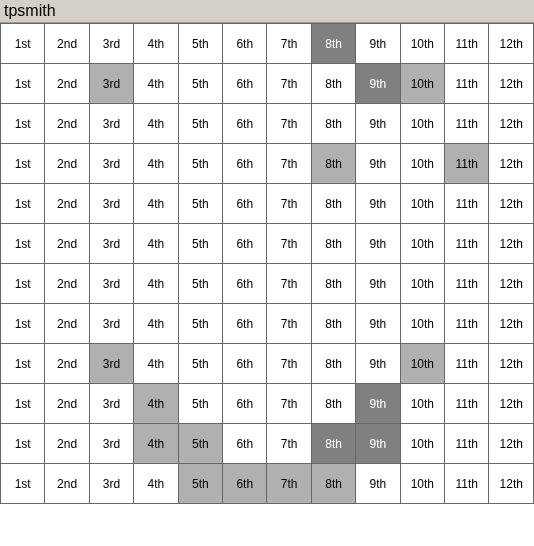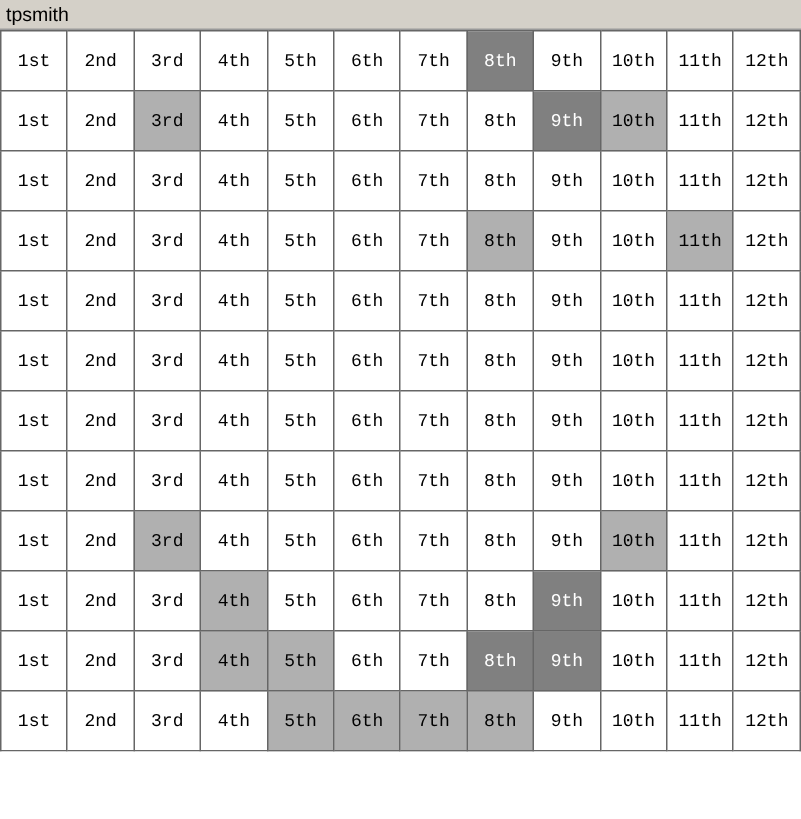--- a/index.html
+++ b/index.html
@@ -7,31 +7,30 @@
       width: 534px;
       height: 546px;
       font-family: Arial, sans-serif;
       font-size: 12px;
       background: #fff;
       overflow: hidden;
     }
     .title-bar {
       background: #d4d0c8;
       padding: 2px 4px;
-      font-size: 13px;
+      font-size: 16px;
       border-bottom: 1px solid #999;
     }
     .grid-container {
       width: 534px;
       overflow: hidden;
     }
     table {
       border-collapse: collapse;
       width: 534px;
-      font-family: Liberation Mono, monospace;
     }
     td {
       border: 1px solid #666;
       text-align: center;
       padding: 2px 1px;
       font-size: 12px;
       min-width: 40px;
       height: 40px;
       background: #fff;
     }

